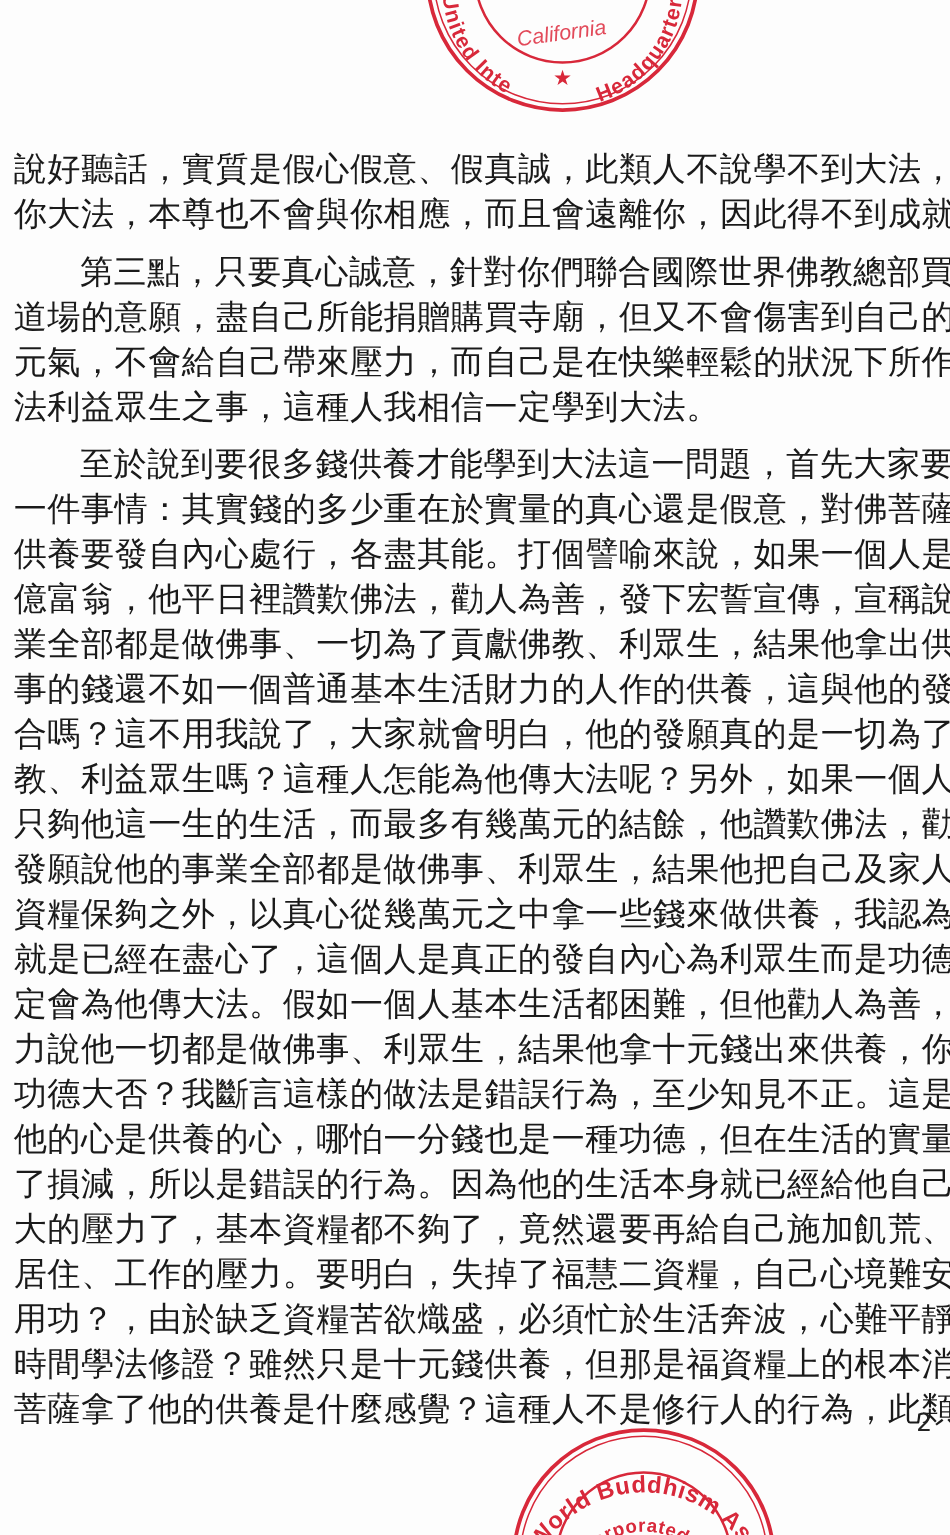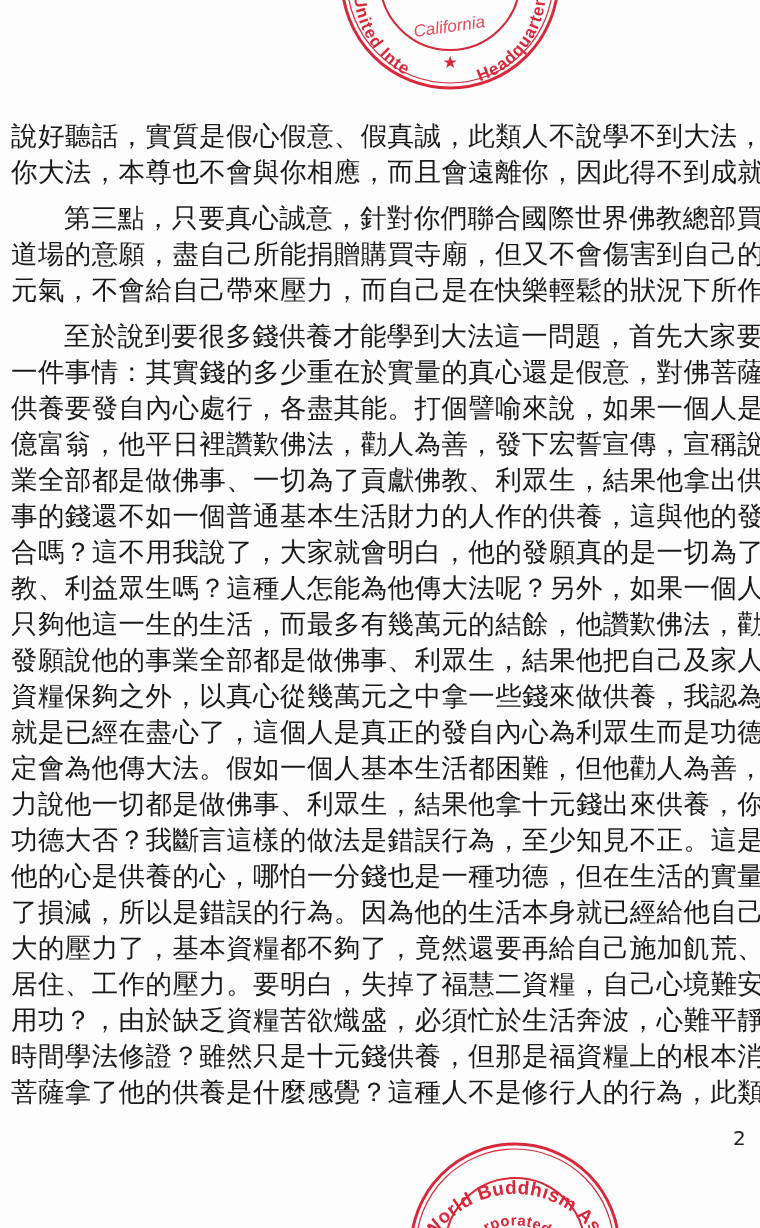--- a/index.html
+++ b/index.html
@@ -73,20 +73,21 @@
 <main class="page">
   <div class="para">
     <span class="line">說好聽話，實質是假心假意、假真誠，此類人不說學不到大法，就是教</span>
     <span class="line last">你大法，本尊也不會與你相應，而且會遠離你，因此得不到成就。</span>
   </div>
   <div class="para-gap"></div>
   <div class="para">
     <span class="line indent">第三點，只要真心誠意，針對你們聯合國際世界佛教總部買正法</span>
     <span class="line">道場的意願，盡自己所能捐贈購買寺廟，但又不會傷害到自己的福資糧</span>
     <span class="line">元氣，不會給自己帶來壓力，而自己是在快樂輕鬆的狀況下所作供養佛</span>
+    <span class="line last">法利益眾生之事，這種人我相信一定學到大法。</span>
   </div>
   <div class="para-gap"></div>
   <div class="para">
     <span class="line indent">至於說到要很多錢供養才能學到大法這一問題，首先大家要清楚</span>
     <span class="line">一件事情：其實錢的多少重在於實量的真心還是假意，對佛菩薩的真誠</span>
     <span class="line">供養要發自內心處行，各盡其能。打個譬喻來說，如果一個人是一個百</span>
     <span class="line">億富翁，他平日裡讚歎佛法，勸人為善，發下宏誓宣傳，宣稱說他的事</span>
     <span class="line">業全部都是做佛事、一切為了貢獻佛教、利眾生，結果他拿出供養做佛</span>
     <span class="line">事的錢還不如一個普通基本生活財力的人作的供養，這與他的發願相符</span>
     <span class="line">合嗎？這不用我說了，大家就會明白，他的發願真的是一切為了貢獻佛</span>

